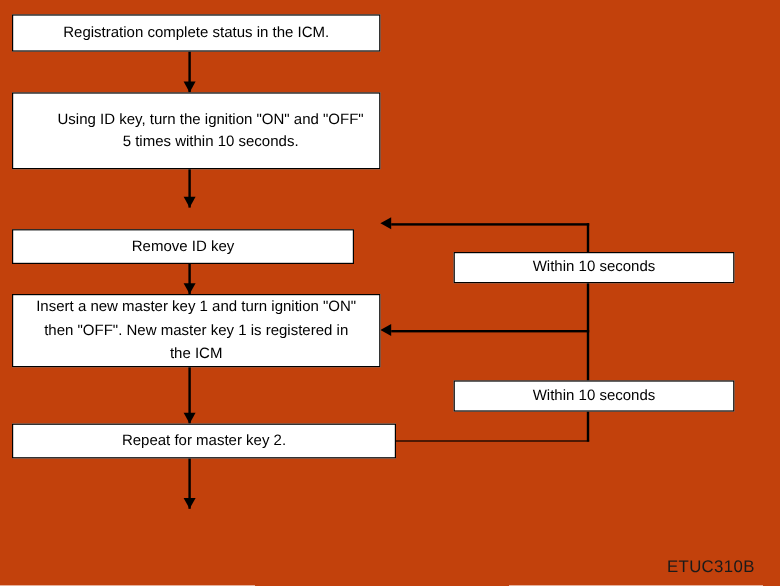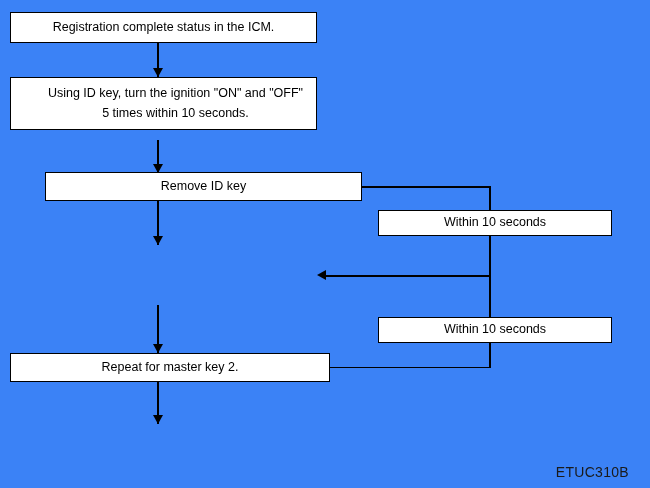--- a/index.html
+++ b/index.html
@@ -4,21 +4,21 @@
 <style>
   html, body {
     margin: 0;
     padding: 0;
     background: #ffffff;
   }
   #canvas {
     position: relative;
     width: 650px;
     height: 488px;
-    background: #3b82f6;
+    background: #c2410c;
     font-family: "Liberation Sans", sans-serif;
     overflow: hidden;
   }
   .node {
     position: absolute;
     box-sizing: border-box;
     border: 1.6px solid #000000;
     background: #ffffff;
     display: flex;
     align-items: center;
@@ -104,29 +104,34 @@
   <div class="hline" style="left:326px; top:275px; width:165px;"></div>
   <div class="arrow-left" style="left:317px; top:270px;"></div>
 
   <div class="hline" style="left:326px; top:366.5px; width:165px;"></div>
   <div class="arrow-left" style="left:317px; top:361.5px;"></div>
 
   <div class="node" style="left:10px; top:12px; width:307px; height:31px;">
     <span class="node-text">Registration complete status in the ICM.</span>
   </div>
 
-  <div class="node" style="left:10px; top:77px; width:307px; height:53px;padding-left:32px;">
+  <div class="node" style="left:10px; top:77px; width:307px; height:64px;padding-left:32px;">
     <span class="node-text">Using ID key, turn the ignition "ON" and "OFF"
 5 times within 10 seconds.</span>
   </div>
 
-  <div class="node" style="left:10px; top:172px; width:317px; height:29px;margin-left:35px;">
+  <div class="node" style="left:10px; top:191px; width:285px; height:29px;">
     <span class="node-text">Remove ID key</span>
   </div>
 
+  <div class="node" style="left:10px; top:245px; width:307px; height:61px;">
+    <span class="node-text">Insert a new master key 1 and turn ignition "ON"
+then "OFF". New master key 1 is registered in
+the ICM</span>
+  </div>
 
   <div class="node" style="left:10px; top:353px; width:320px; height:29px;">
     <span class="node-text">Repeat for master key 2.</span>
   </div>
 
 
   <div class="node" style="left:378px; top:210px; width:234px; height:26px;">
     <span class="node-text">Within 10 seconds</span>
   </div>
 

